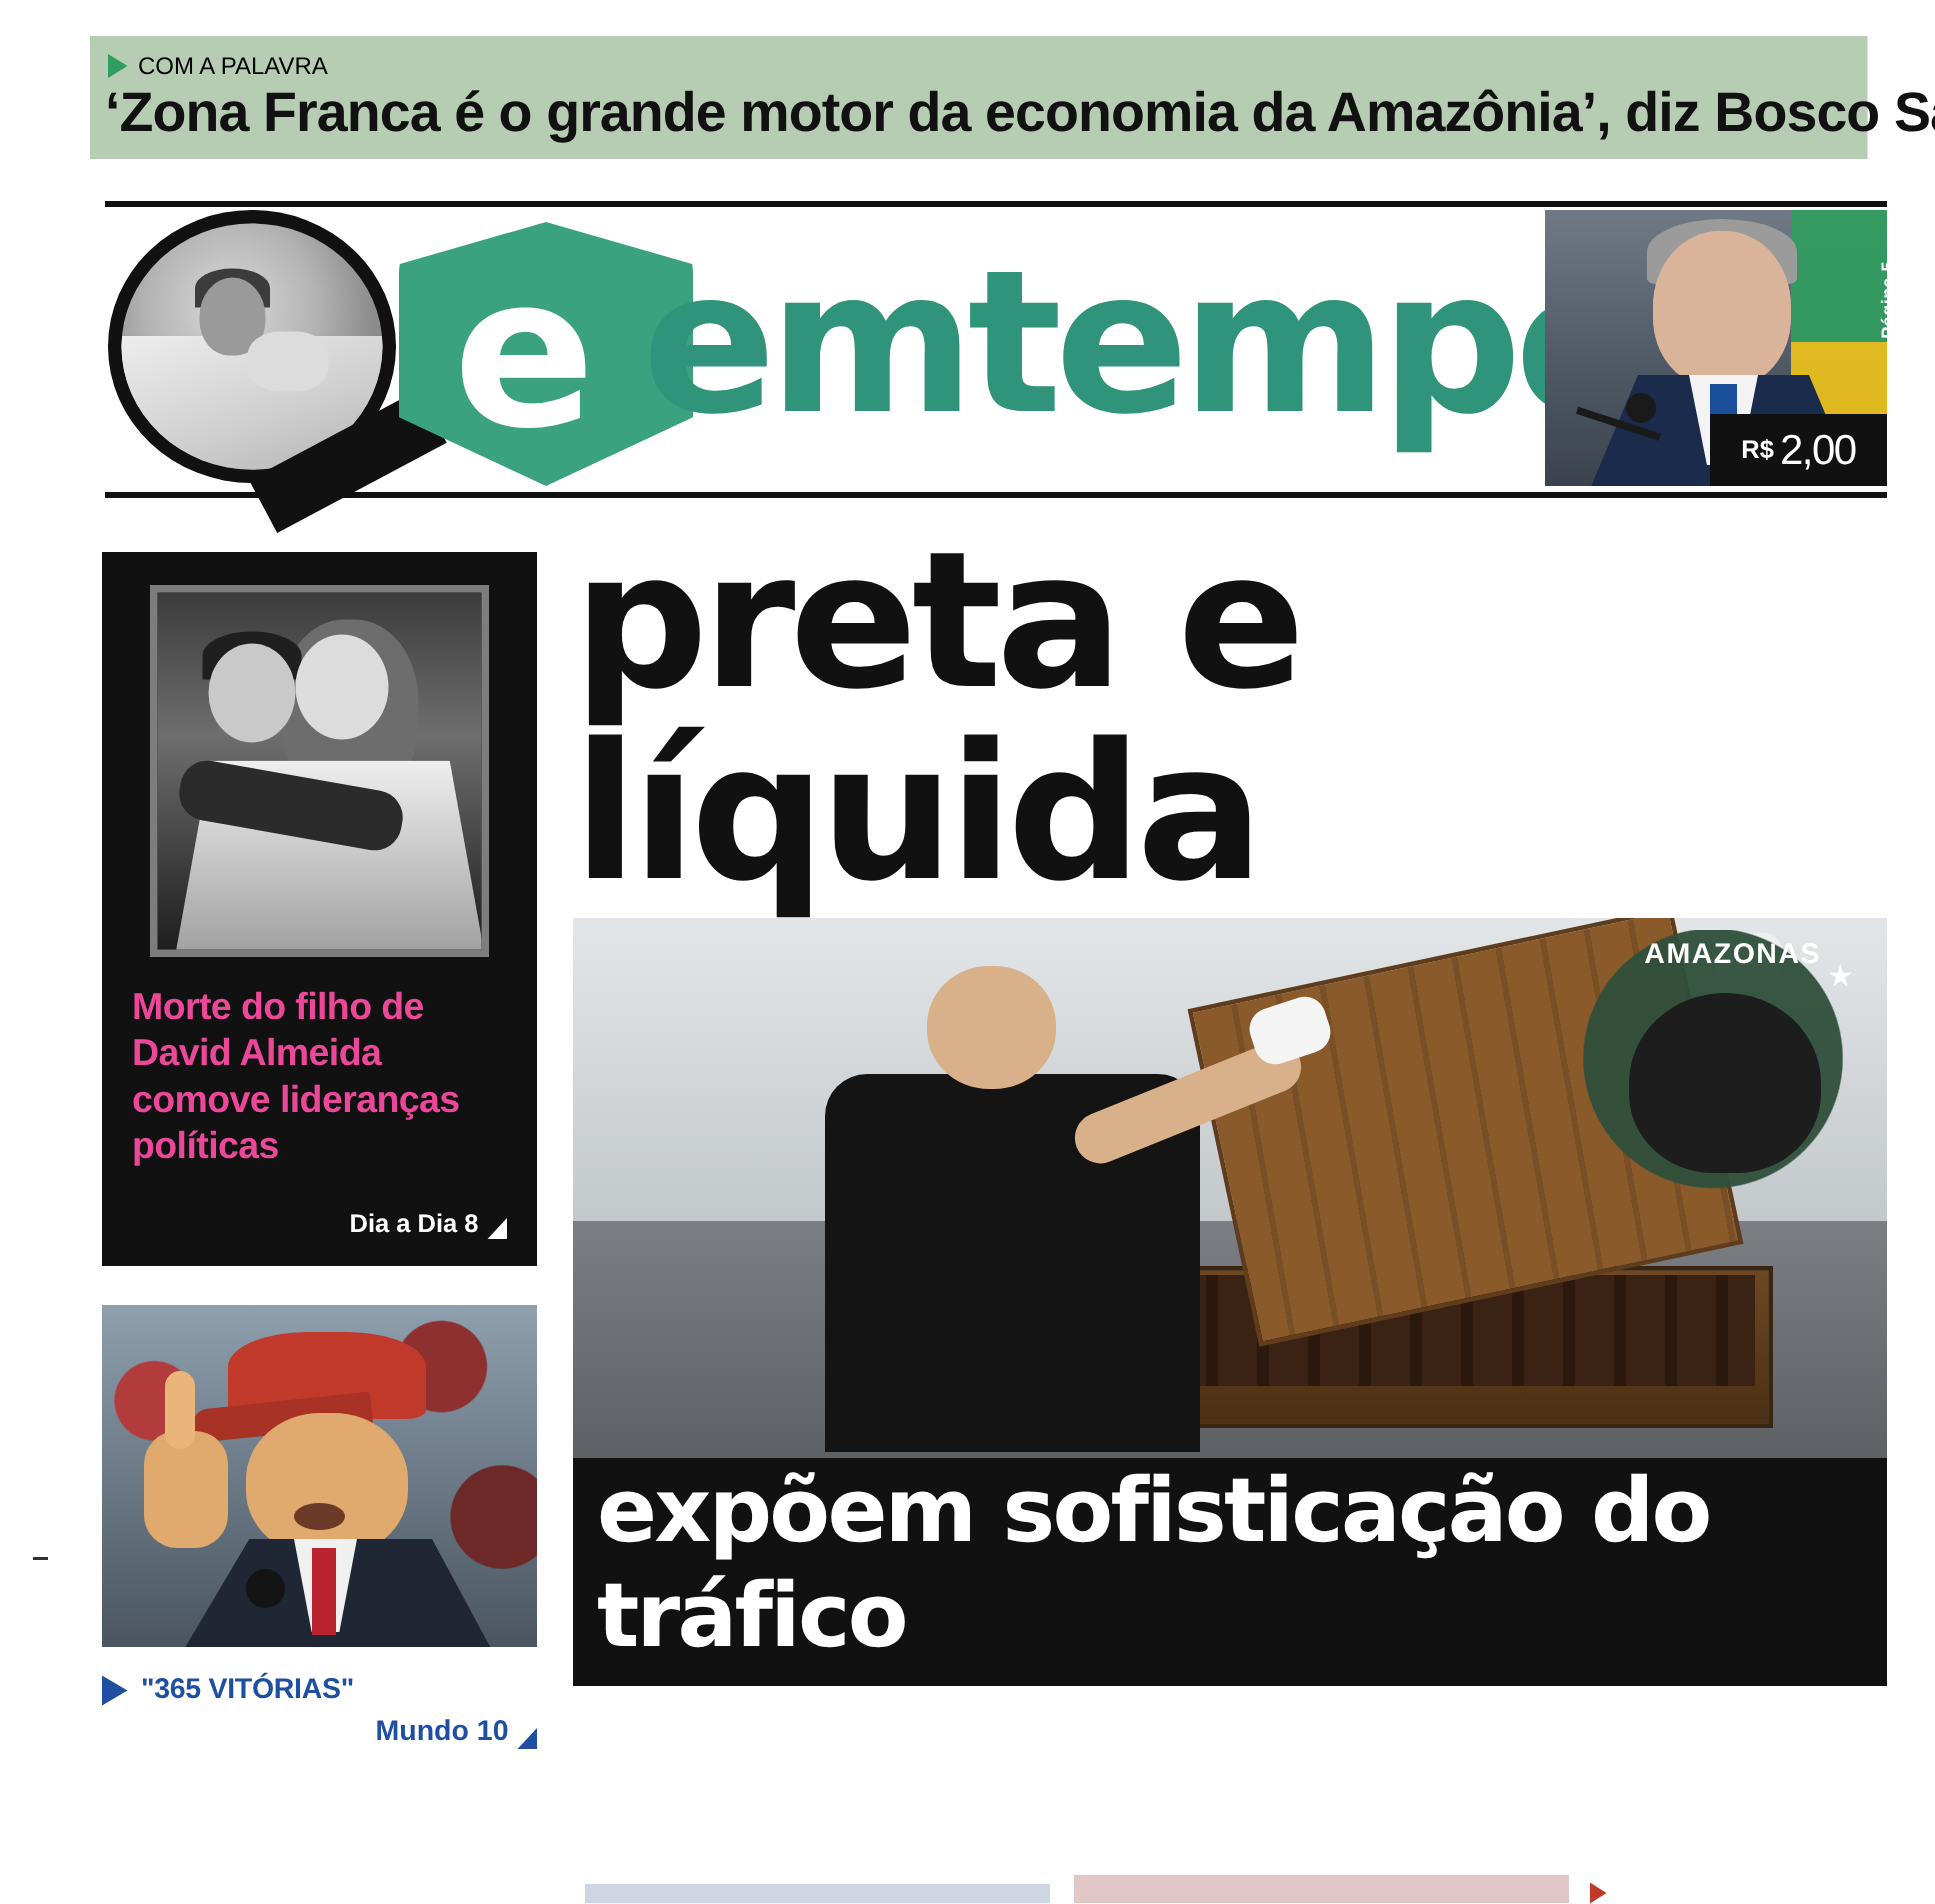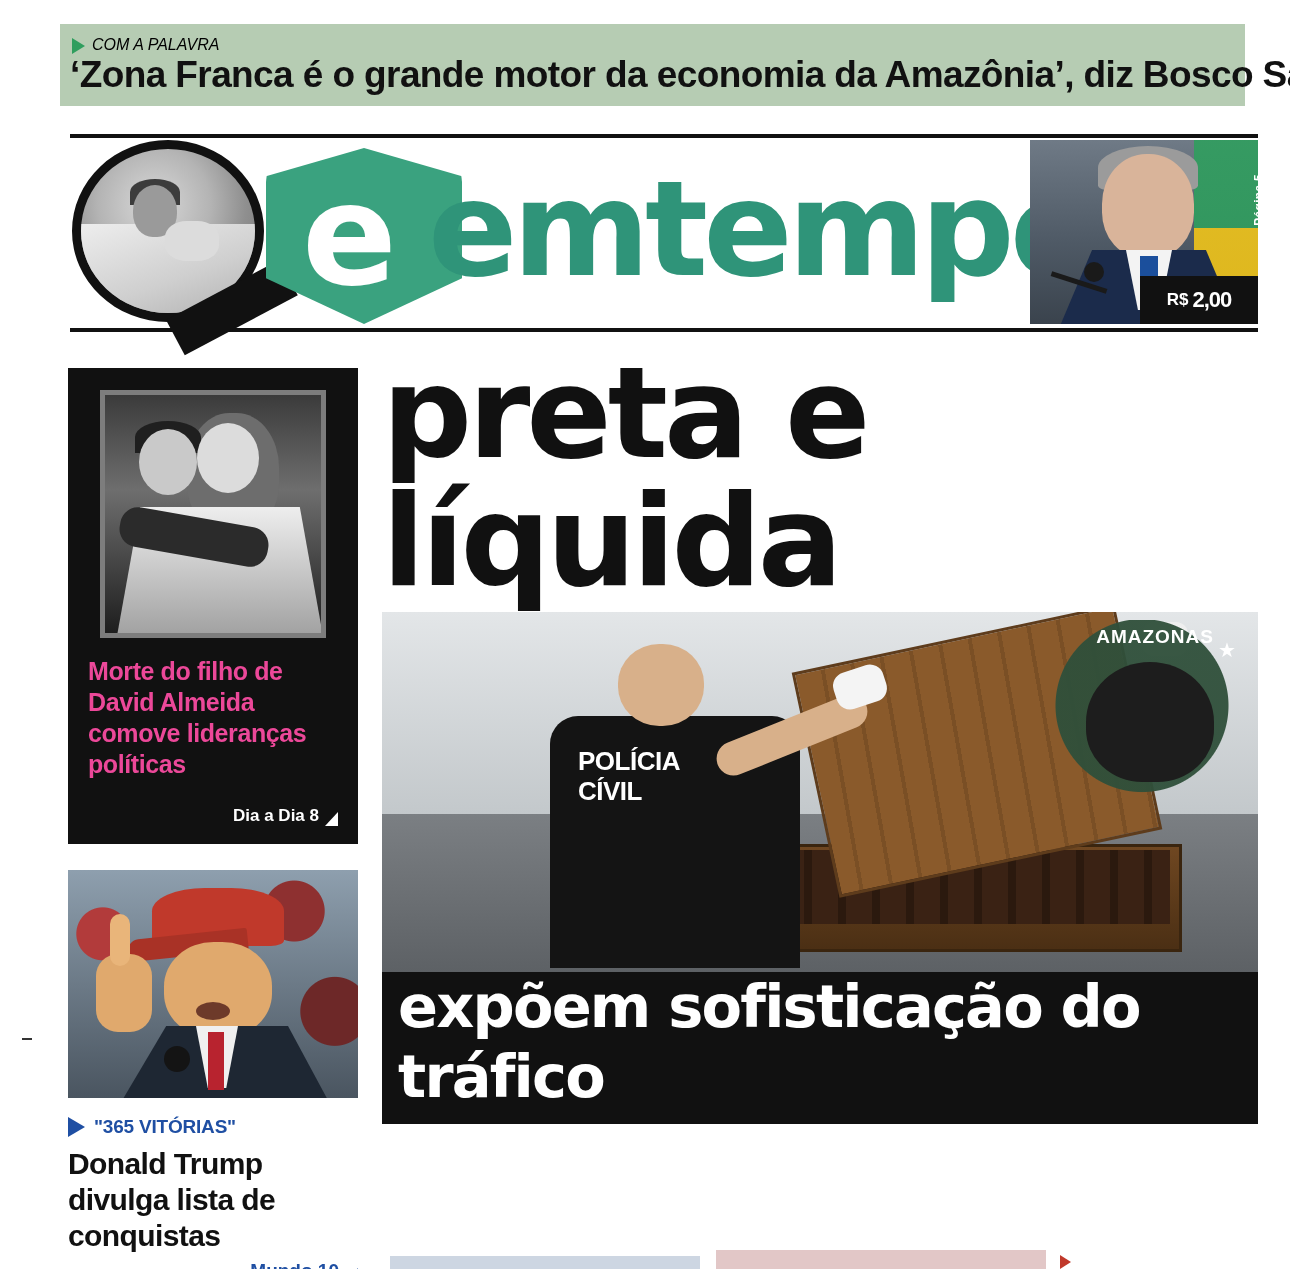--- a/index.html
+++ b/index.html
@@ -27,21 +27,21 @@
   }
   .top-strip-bg {
     position: absolute;
     left: 60px; top: 24px;
     width: 1185px; height: 82px;
     background: #b6ccb3;
   }
   .top-kicker {
     position: absolute;
     left: 72px; top: 36px;
-    display: flex; align-items: flex-end; gap: 7px; font-style: italic;
+    display: flex; align-items: flex-start; gap: 7px;
   }
   .tri-green {
     width: 0; height: 0;
     border-left: 13px solid #2f9e5e;
     border-top: 8px solid transparent;
     border-bottom: 8px solid transparent;
   }
   .top-headline {
     position: absolute;
     left: 70px; top: 53px;
@@ -203,21 +203,21 @@
   .price-badge {
     position: absolute;
     left: 1070px; top: 164px;
     width: 118px; height: 48px;
     background: #111111;
     color: #ffffff;
     display: flex; align-items: center; justify-content: center;
     gap: 4px;
   }
   .price-cur { font-size: 17px; font-weight: bold; }
-  .price-val { font-size: 22px; font-weight: bold; letter-spacing: -1px; }
+  .price-val { font-size: 28px; font-weight: normal; letter-spacing: -1px; }
 
   .edition-line {
     position: absolute;
     left: 70px; top: 344px;
     width: 1188px;
     text-align: center;
     font-size: 13.5px;
     color: #222222;
   }
   .edition-line b { font-weight: bold; }
@@ -492,39 +492,37 @@
       <div class="tp-tie"></div>
       <div class="tp-hand"></div>
       <div class="tp-finger"></div>
       <div class="tp-mic"></div>
     </div>
 
     <div class="left-kicker">
       <span class="tri-blue"></span>
       <span class="left-kicker-label">"365 VITÓRIAS"</span>
     </div>
-    <div class="left-headline">Donald Trump divulga lista de conquistas</div>
     <div class="left-ref">
       <span>Mundo 10</span>
       <span class="tri-blue-corner"></span>
     </div>
   </div>
 
   <div class="main-col">
     <div class="main-title-2">preta e líquida</div>
 
     <div class="main-photo">
       <div class="mp-wall"></div>
       <div class="mp-table"></div>
       <div class="mp-crate-base"></div>
       <div class="mp-bricks"></div>
       <div class="mp-crate-top"></div>
       <div class="mp-officer-body"></div>
       <div class="mp-officer-head"></div>
-      <div class="mp-officer-text">POLÍCIA CÍVIL</div>
       <div class="mp-arm"></div>
       <div class="mp-glove"></div>
       <div class="mp-glove2"></div>
       <div class="mp-badge"></div>
       <div class="mp-dog"></div>
       <div class="mp-badge-text">AMAZONAS</div>
       <div class="mp-star">★</div>
     </div>
 
     <div class="main-band">expõem sofisticação do tráfico</div>

